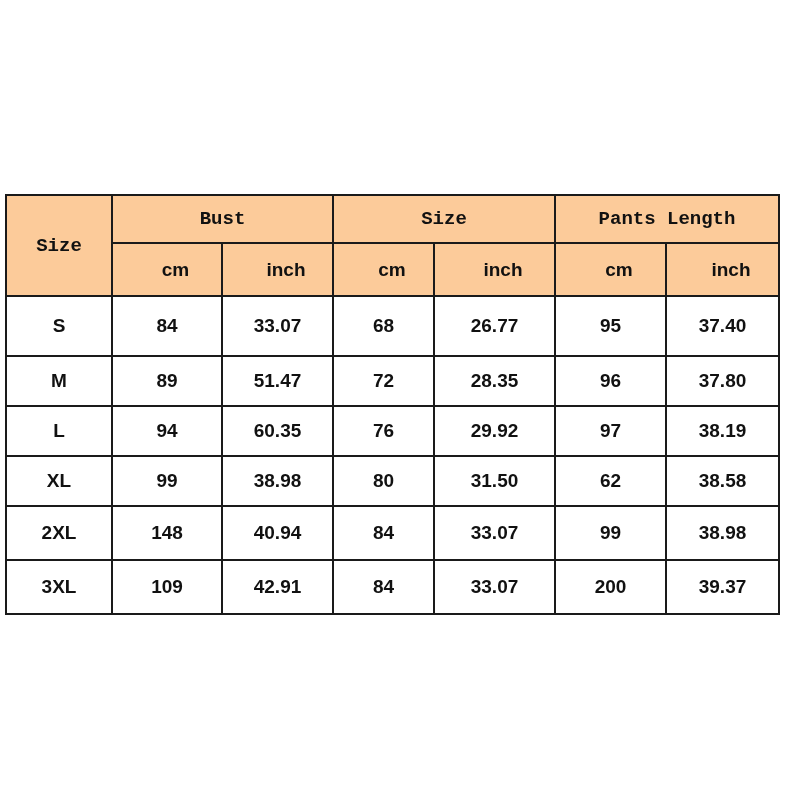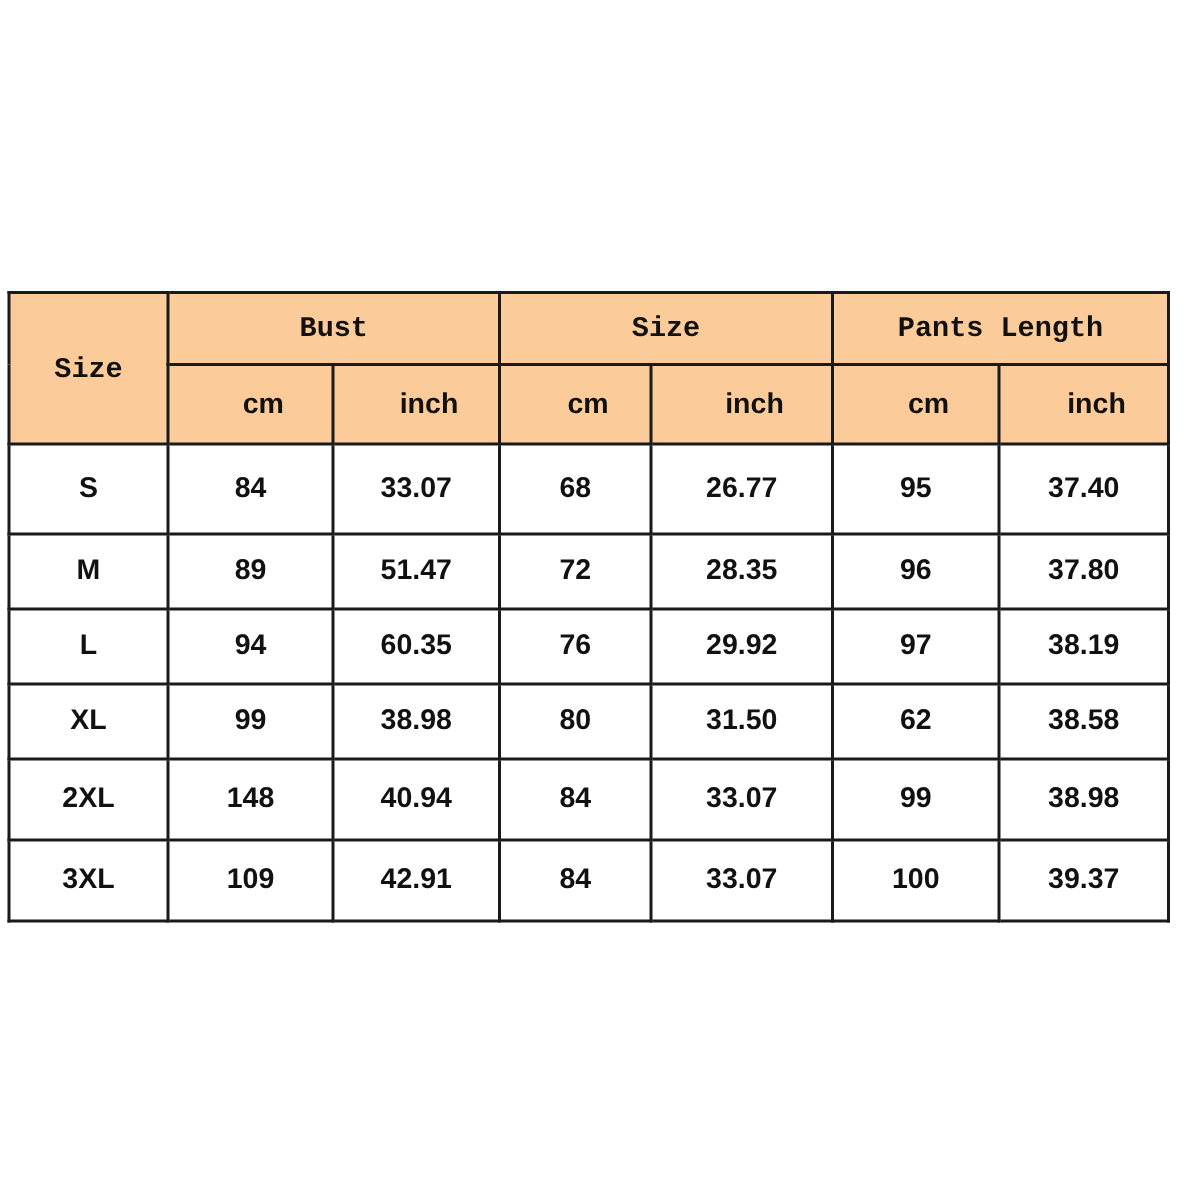--- a/index.html
+++ b/index.html
@@ -117,18 +117,18 @@
         <td class="cell">33.07</td>
         <td class="cell">99</td>
         <td class="cell">38.98</td>
       </tr>
       <tr class="r-mid">
         <td class="cell">3XL</td>
         <td class="cell">109</td>
         <td class="cell">42.91</td>
         <td class="cell">84</td>
         <td class="cell">33.07</td>
-        <td class="cell">100</td>
+        <td class="cell">200</td>
         <td class="cell">39.37</td>
       </tr>
     </tbody>
   </table>
 </div>
 
 </body></html>

